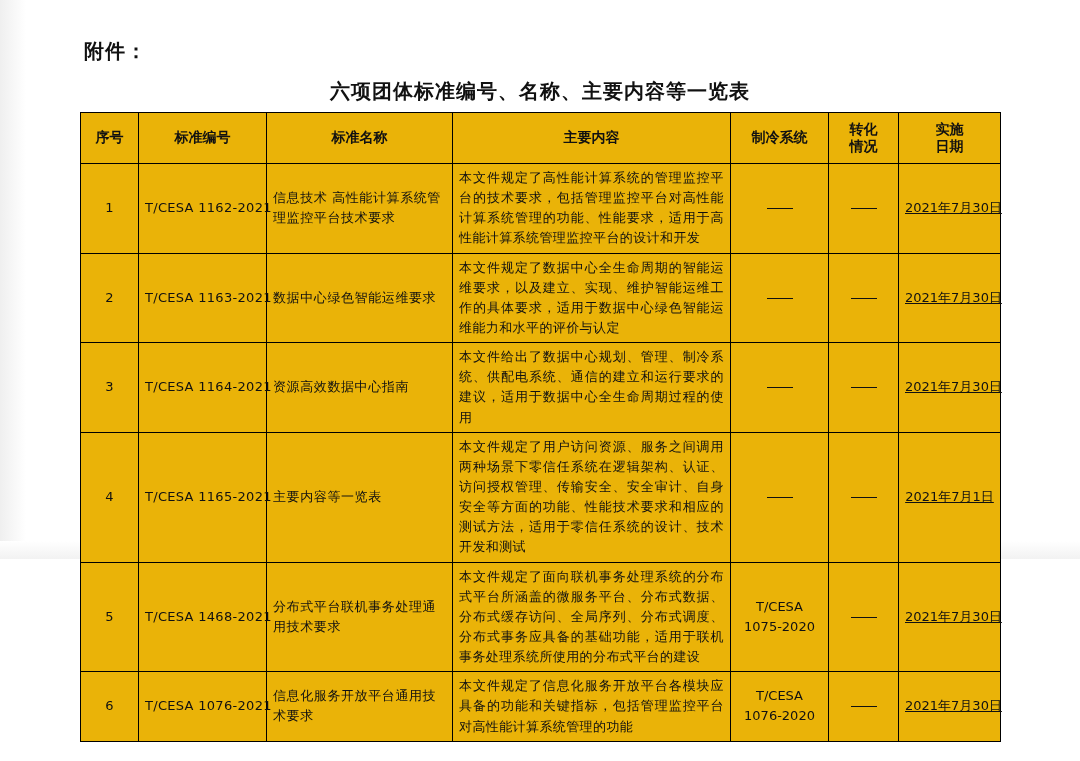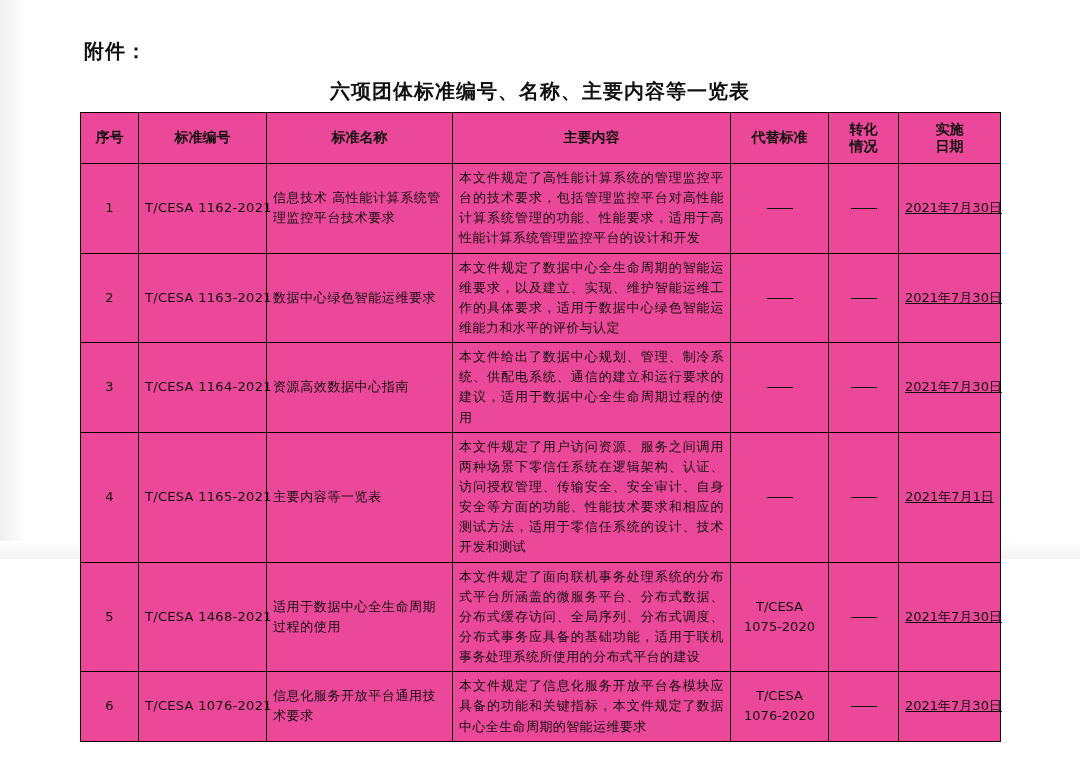--- a/index.html
+++ b/index.html
@@ -42,21 +42,21 @@
     letter-spacing: 1px;
     font-family: "DejaVu Sans", "Liberation Sans", sans-serif;
   }
   table.std-table {
     position: absolute;
     left: 80px;
     top: 112px;
     width: 920px;
     border-collapse: collapse;
     table-layout: fixed;
-    background: #ec4899;
+    background: #eab308;
   }
   table.std-table th,
   table.std-table td {
     border: 1px solid #000;
     padding: 4px 6px;
     vertical-align: middle;
     font-size: 13px;
     line-height: 1.55;
     font-family: "DejaVu Sans", "Liberation Sans", sans-serif;
   }
@@ -156,21 +156,21 @@
       <col class="col-replace">
       <col class="col-convert">
       <col class="col-date">
     </colgroup>
     <thead>
       <tr>
         <th>序号</th>
         <th>标准编号</th>
         <th>标准名称</th>
         <th>主要内容</th>
-        <th>代替标准</th>
+        <th>制冷系统</th>
         <th>
           <span class="hdr-two-line">转化</span>
           <span class="hdr-two-line">情况</span>
         </th>
         <th>
           <span class="hdr-two-line">实施</span>
           <span class="hdr-two-line">日期</span>
         </th>
       </tr>
     </thead>
@@ -207,32 +207,32 @@
         <td class="code">T/CESA 1165-2021</td>
         <td class="name">主要内容等一览表</td>
         <td class="content">本文件规定了用户访问资源、服务之间调用两种场景下零信任系统在逻辑架构、认证、访问授权管理、传输安全、安全审计、自身安全等方面的功能、性能技术要求和相应的测试方法，适用于零信任系统的设计、技术开发和测试</td>
         <td class="replace dash"><span class="dashmark"></span></td>
         <td class="convert"><span class="dashmark"></span></td>
         <td class="date">2021年7月1日</td>
       </tr>
       <tr>
         <td class="seq">5</td>
         <td class="code">T/CESA 1468-2021</td>
-        <td class="name">适用于数据中心全生命周期过程的使用</td>
+        <td class="name">分布式平台联机事务处理通用技术要求</td>
         <td class="content">本文件规定了面向联机事务处理系统的分布式平台所涵盖的微服务平台、分布式数据、分布式缓存访问、全局序列、分布式调度、分布式事务应具备的基础功能，适用于联机事务处理系统所使用的分布式平台的建设</td>
         <td class="replace" style="white-space: pre-line;">T/CESA
 1075-2020</td>
         <td class="convert"><span class="dashmark"></span></td>
         <td class="date">2021年7月30日</td>
       </tr>
       <tr>
         <td class="seq">6</td>
         <td class="code">T/CESA 1076-2021</td>
         <td class="name">信息化服务开放平台通用技术要求</td>
-        <td class="content">本文件规定了信息化服务开放平台各模块应具备的功能和关键指标，本文件规定了数据中心全生命周期的智能运维要求</td>
+        <td class="content">本文件规定了信息化服务开放平台各模块应具备的功能和关键指标，包括管理监控平台对高性能计算系统管理的功能</td>
         <td class="replace" style="white-space: pre-line;">T/CESA
 1076-2020</td>
         <td class="convert"><span class="dashmark"></span></td>
         <td class="date">2021年7月30日</td>
       </tr>
     </tbody>
   </table>
 </div>
 
 </body></html>

